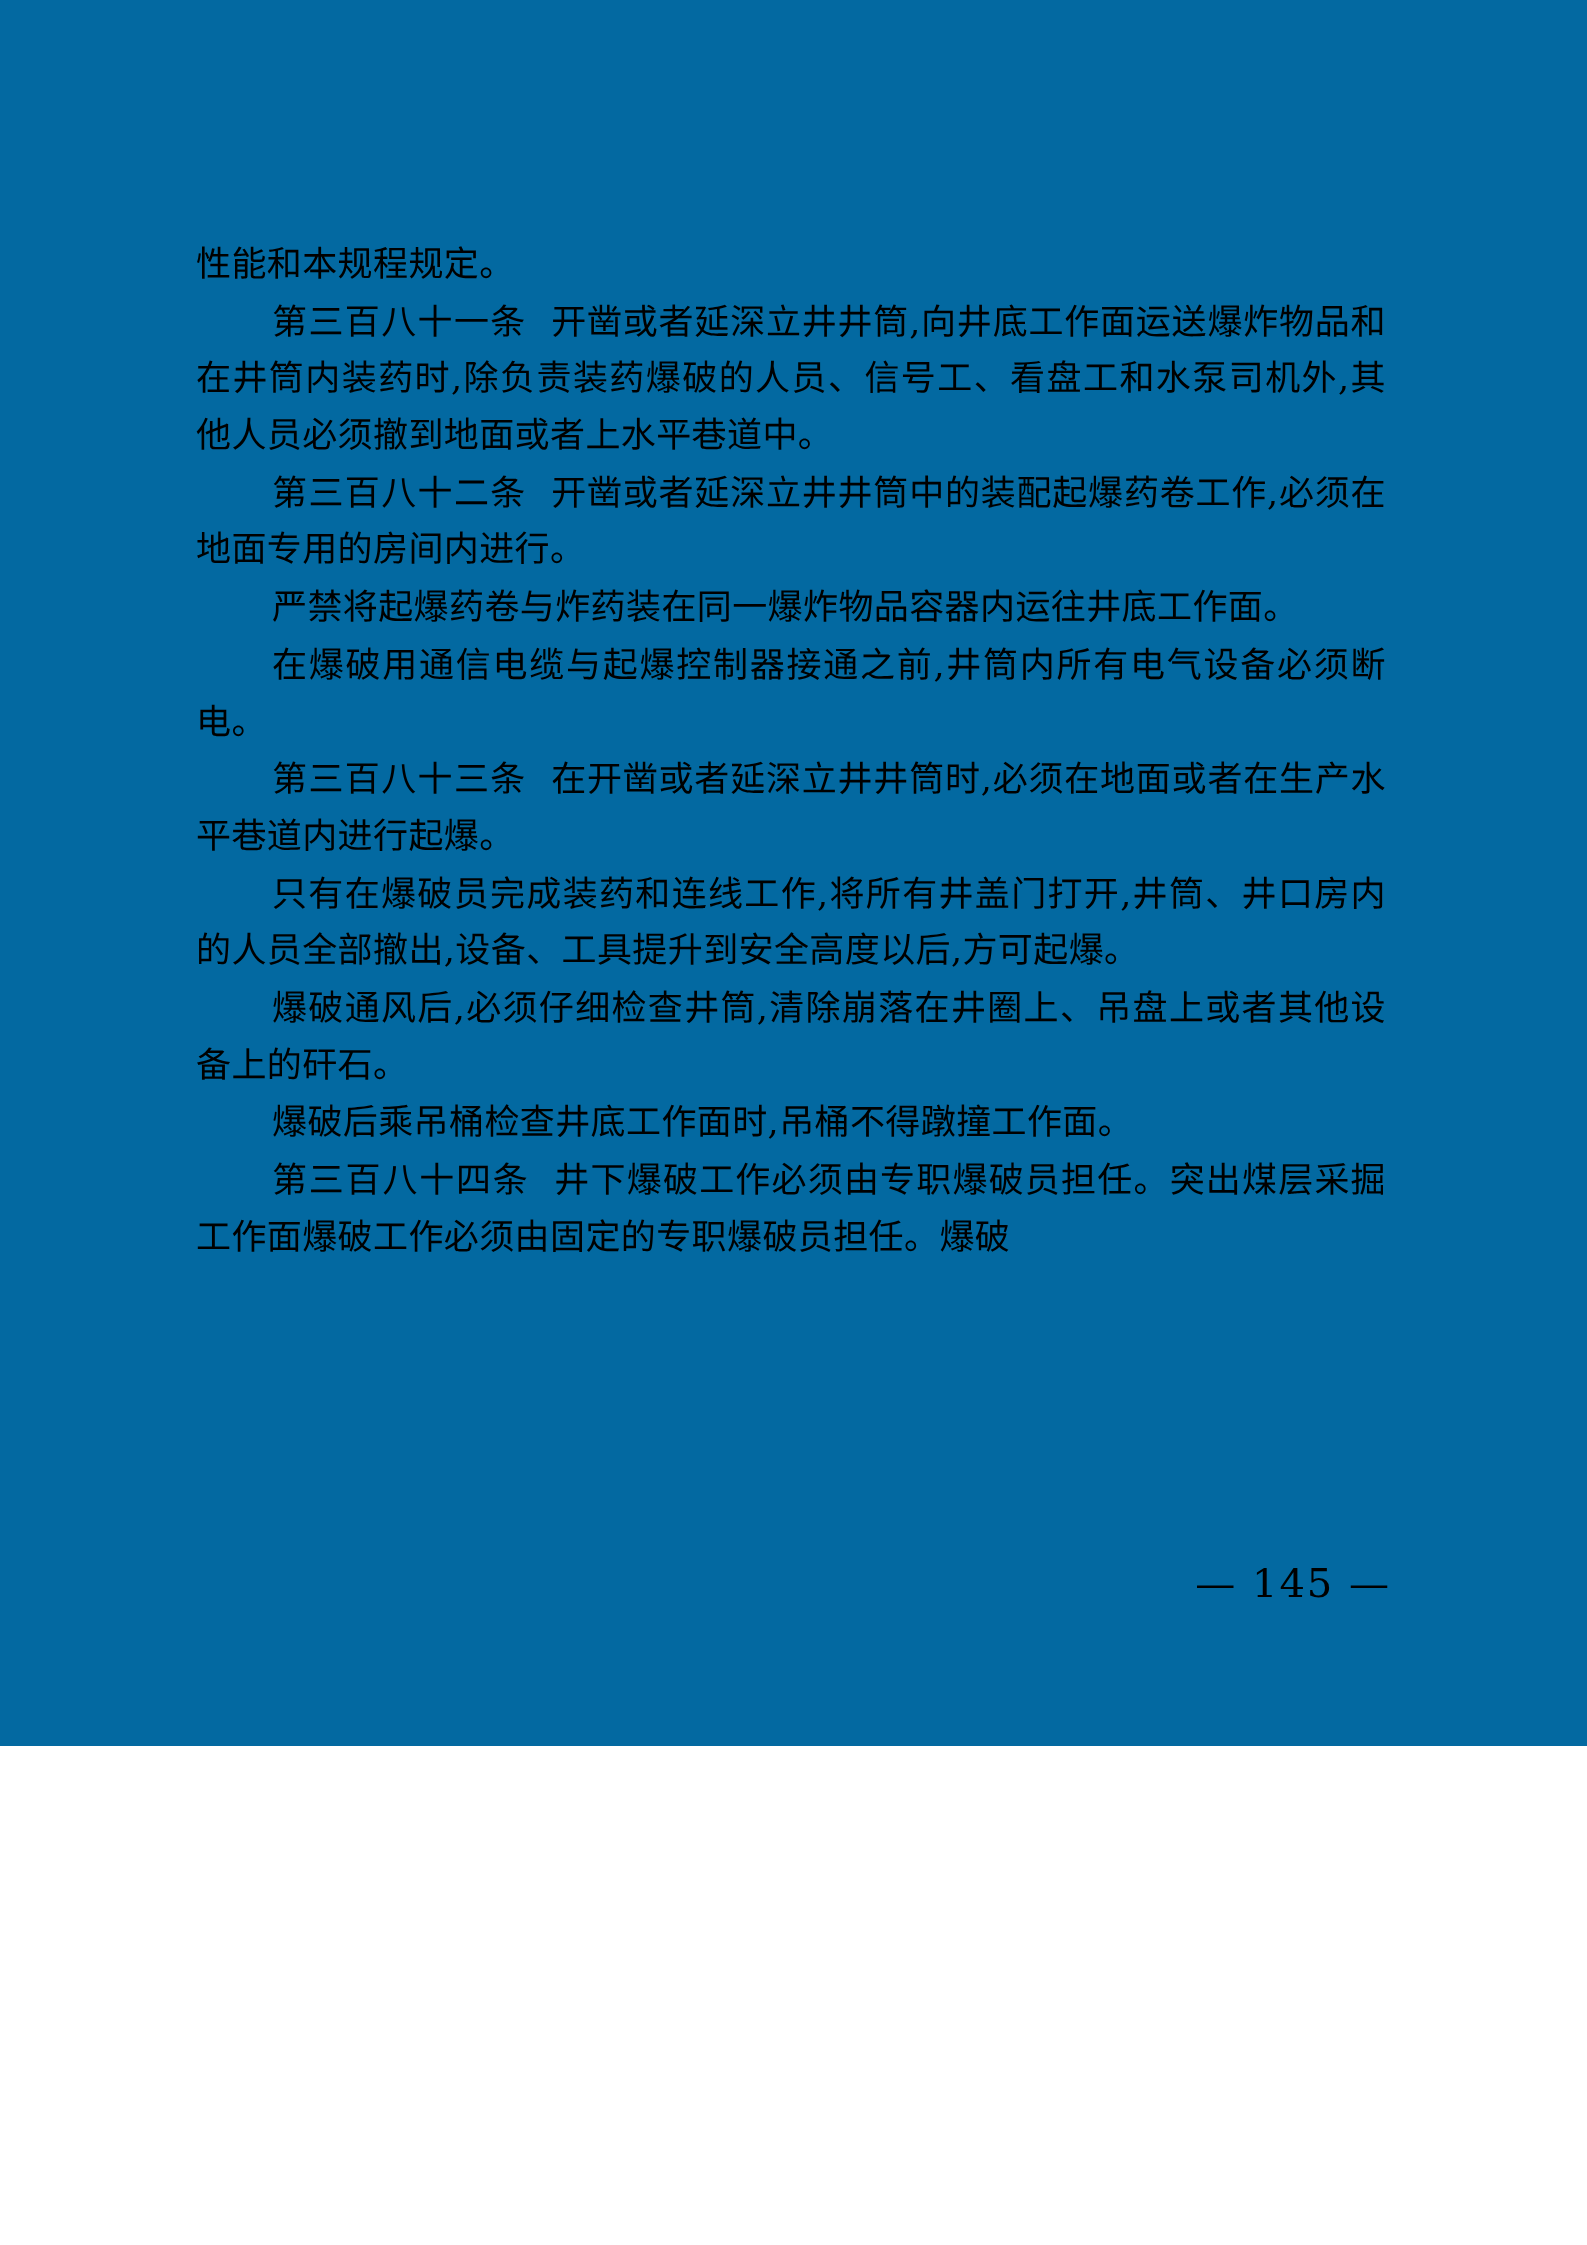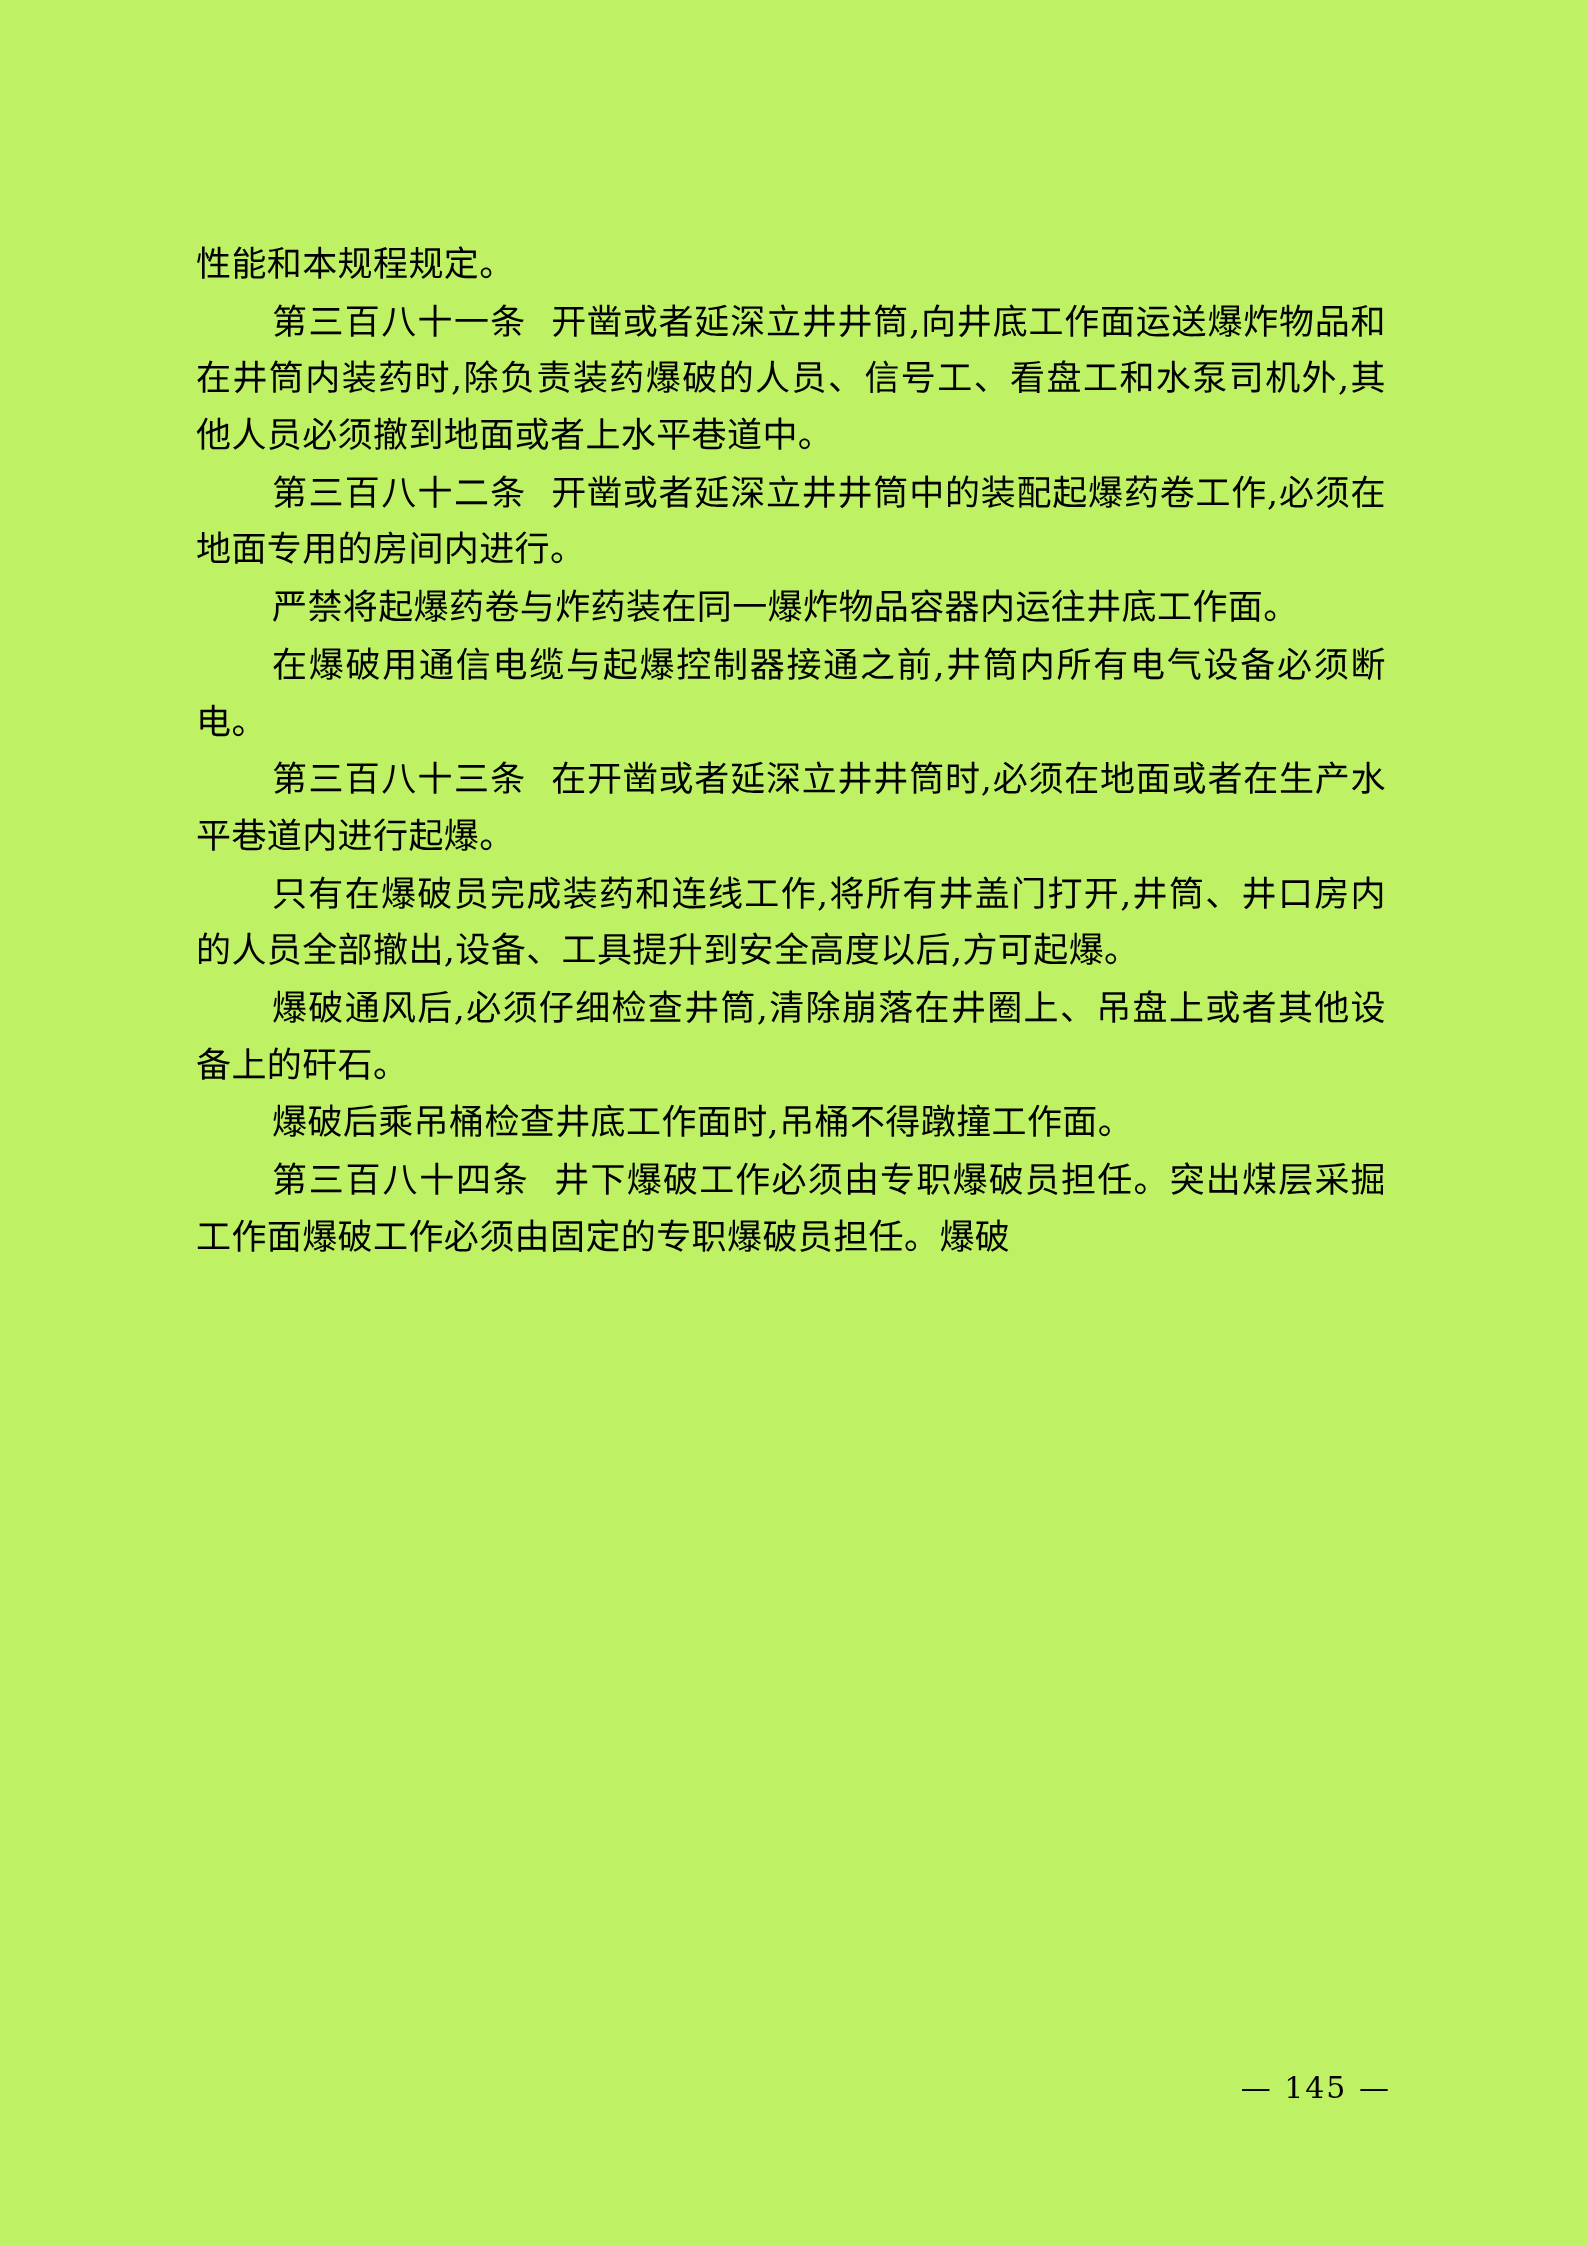--- a/index.html
+++ b/index.html
@@ -3,22 +3,22 @@
 <meta charset="utf-8">
 <style>
   html, body {
     margin: 0;
     padding: 0;
     background: #ffffff;
   }
   .page {
     position: relative;
     width: 1587px;
-    height: 2245px;
-    background: #bef264;
+    height: 1746px;
+    background: #0369a1;
     box-sizing: border-box;
     font-family: "DejaVu Serif", "Liberation Serif", serif;
     color: #000000;
     overflow: hidden;
   }
   .content {
     position: absolute;
     left: 196px;
     top: 236px;
     width: 1190px;
@@ -39,21 +39,21 @@
     letter-spacing: 1px;
   }
   .gap {
     display: inline-block;
     width: 24px;
   }
   .page-number {
     position: absolute;
     right: 196px;
     bottom: 140px;
-    font-size: 30px;
+    font-size: 40px;
     letter-spacing: 2px;
     color: #000000;
     font-family: "DejaVu Serif", "Liberation Serif", serif;
   }
 </style>
 </head>
 <body>
 
 <div class="page">
 

